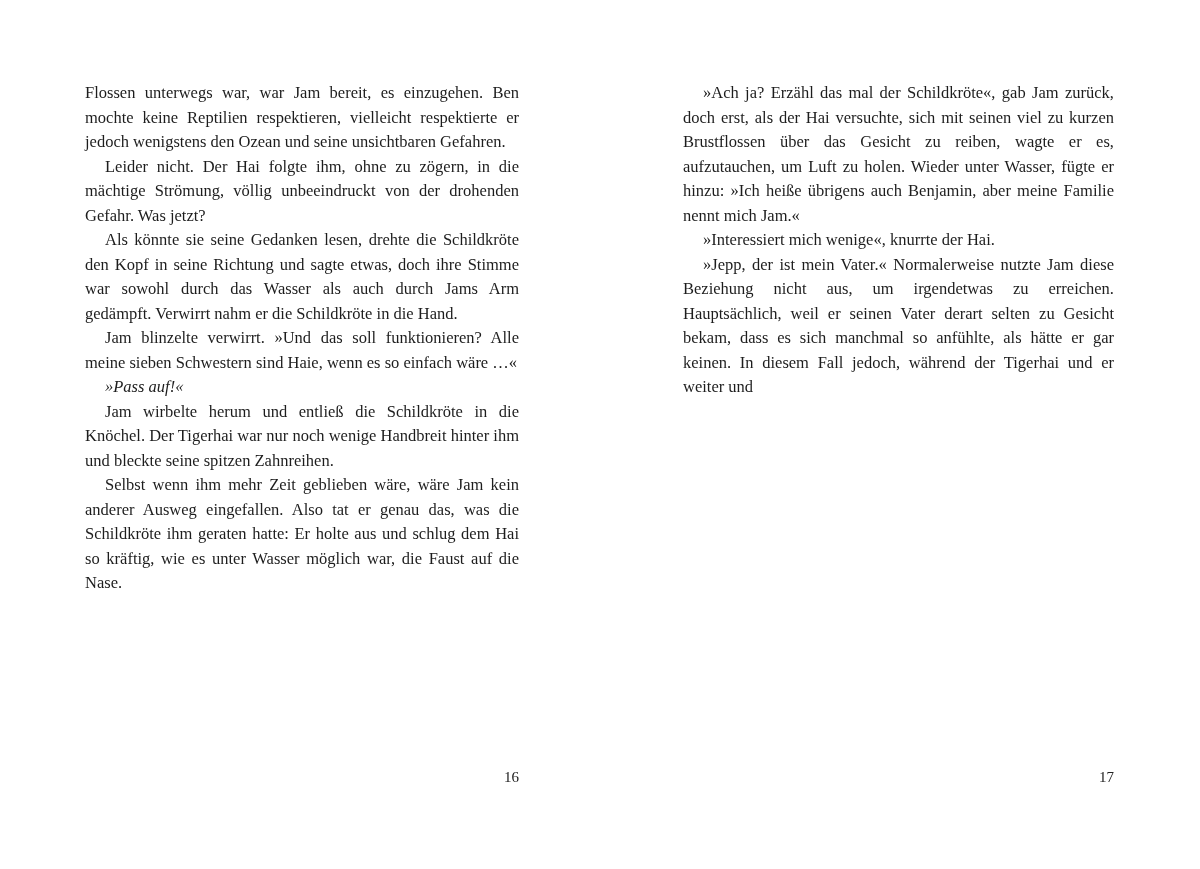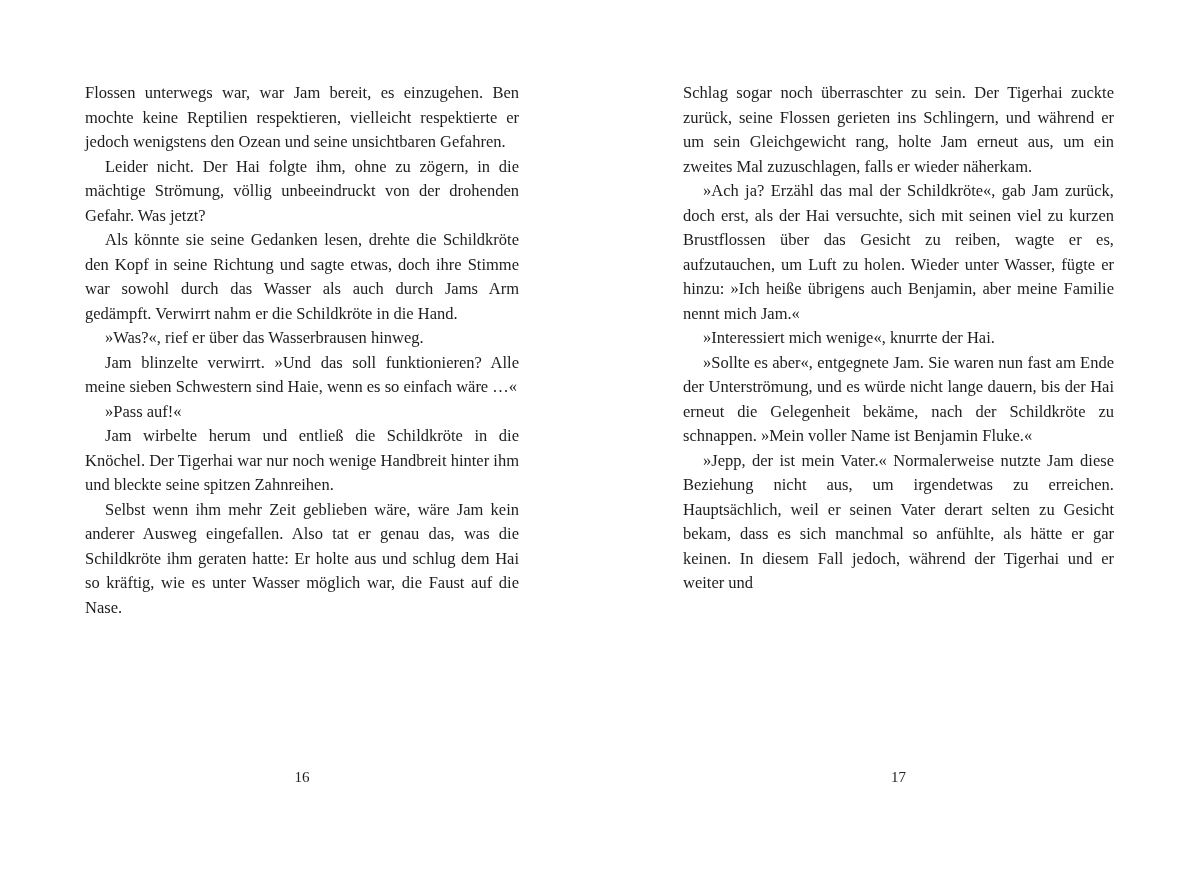--- a/index.html
+++ b/index.html
@@ -33,55 +33,52 @@
     right: 0;
     font-size: 16.5px;
     line-height: 24.5px;
     text-align: justify;
   }
   .para {
     margin: 0;
     padding: 0;
   }
   .para.indent { text-indent: 20px; }
-  .para.italic { }
+  .para.italic { font-style: italic; }
   .folio {
     position: absolute;
     top: 766px;
     left: 0;
     right: 0;
-    text-align: center;
+    text-align: right;
     font-size: 15px;
     line-height: 22px;
     color: #222222;
   }
 </style>
 </head>
 <body style="--paper: #ffffff; --ink: #1d1d1d;">
 
 <div class="spread">
 
   <section class="page page-left">
     <div class="text-block">
         <p class="para">Flossen unterwegs war, war Jam bereit, es einzugehen. Ben mochte keine Reptilien respektieren, vielleicht respektierte er jedoch wenigstens den Ozean und seine unsichtbaren Gefahren.</p>
         <p class="para indent">Leider nicht. Der Hai folgte ihm, ohne zu zögern, in die mächtige Strömung, völlig unbeeindruckt von der drohenden Gefahr. Was jetzt?</p>
         <p class="para indent">Als könnte sie seine Gedanken lesen, drehte die Schildkröte den Kopf in seine Richtung und sagte etwas, doch ihre Stimme war sowohl durch das Wasser als auch durch Jams Arm gedämpft. Verwirrt nahm er die Schildkröte in die Hand.</p>
-        <p class="para indent">»Was?«, rief er über das Wasserbrausen hinweg.</p>
         <p class="para indent">Jam blinzelte verwirrt. »Und das soll funktionieren? Alle meine sieben Schwestern sind Haie, wenn es so einfach wäre …«</p>
         <p class="para indent italic">»Pass auf!«</p>
         <p class="para indent">Jam wirbelte herum und entließ die Schildkröte in die Knöchel. Der Tigerhai war nur noch wenige Handbreit hinter ihm und bleckte seine spitzen Zahnreihen.</p>
         <p class="para indent">Selbst wenn ihm mehr Zeit geblieben wäre, wäre Jam kein anderer Ausweg eingefallen. Also tat er genau das, was die Schildkröte ihm geraten hatte: Er holte aus und schlug dem Hai so kräftig, wie es unter Wasser möglich war, die Faust auf die Nase.</p>
       </div>
     <div class="folio">16</div>
   </section>
 
   <section class="page page-right">
     <div class="text-block">
-        <p class="para">Schlag sogar noch überraschter zu sein. Der Tigerhai zuckte zurück, seine Flossen gerieten ins Schlingern, und während er um sein Gleichgewicht rang, holte Jam erneut aus, um ein zweites Mal zuzuschlagen, falls er wieder näherkam.</p>
         <p class="para indent">»Ach ja? Erzähl das mal der Schildkröte«, gab Jam zurück, doch erst, als der Hai versuchte, sich mit seinen viel zu kurzen Brustflossen über das Gesicht zu reiben, wagte er es, aufzutauchen, um Luft zu holen. Wieder unter Wasser, fügte er hinzu: »Ich heiße übrigens auch Benjamin, aber meine Familie nennt mich Jam.«</p>
         <p class="para indent">»Interessiert mich wenige«, knurrte der Hai.</p>
-        <p class="para indent">»Sollte es aber«, entgegnete Jam. Sie waren nun fast am Ende der Unterströmung, und es würde nicht lange dauern, bis der Hai erneut die Gelegenheit bekäme, nach der Schildkröte zu schnappen. »Mein voller Name ist Benjamin Fluke.«</p>
         <p class="para indent">»Jepp, der ist mein Vater.« Normalerweise nutzte Jam diese Beziehung nicht aus, um irgendetwas zu erreichen. Hauptsächlich, weil er seinen Vater derart selten zu Gesicht bekam, dass es sich manchmal so anfühlte, als hätte er gar keinen. In diesem Fall jedoch, während der Tigerhai und er weiter und</p>
       </div>
     <div class="folio">17</div>
   </section>
 
 </div>
 
 </body></html>

